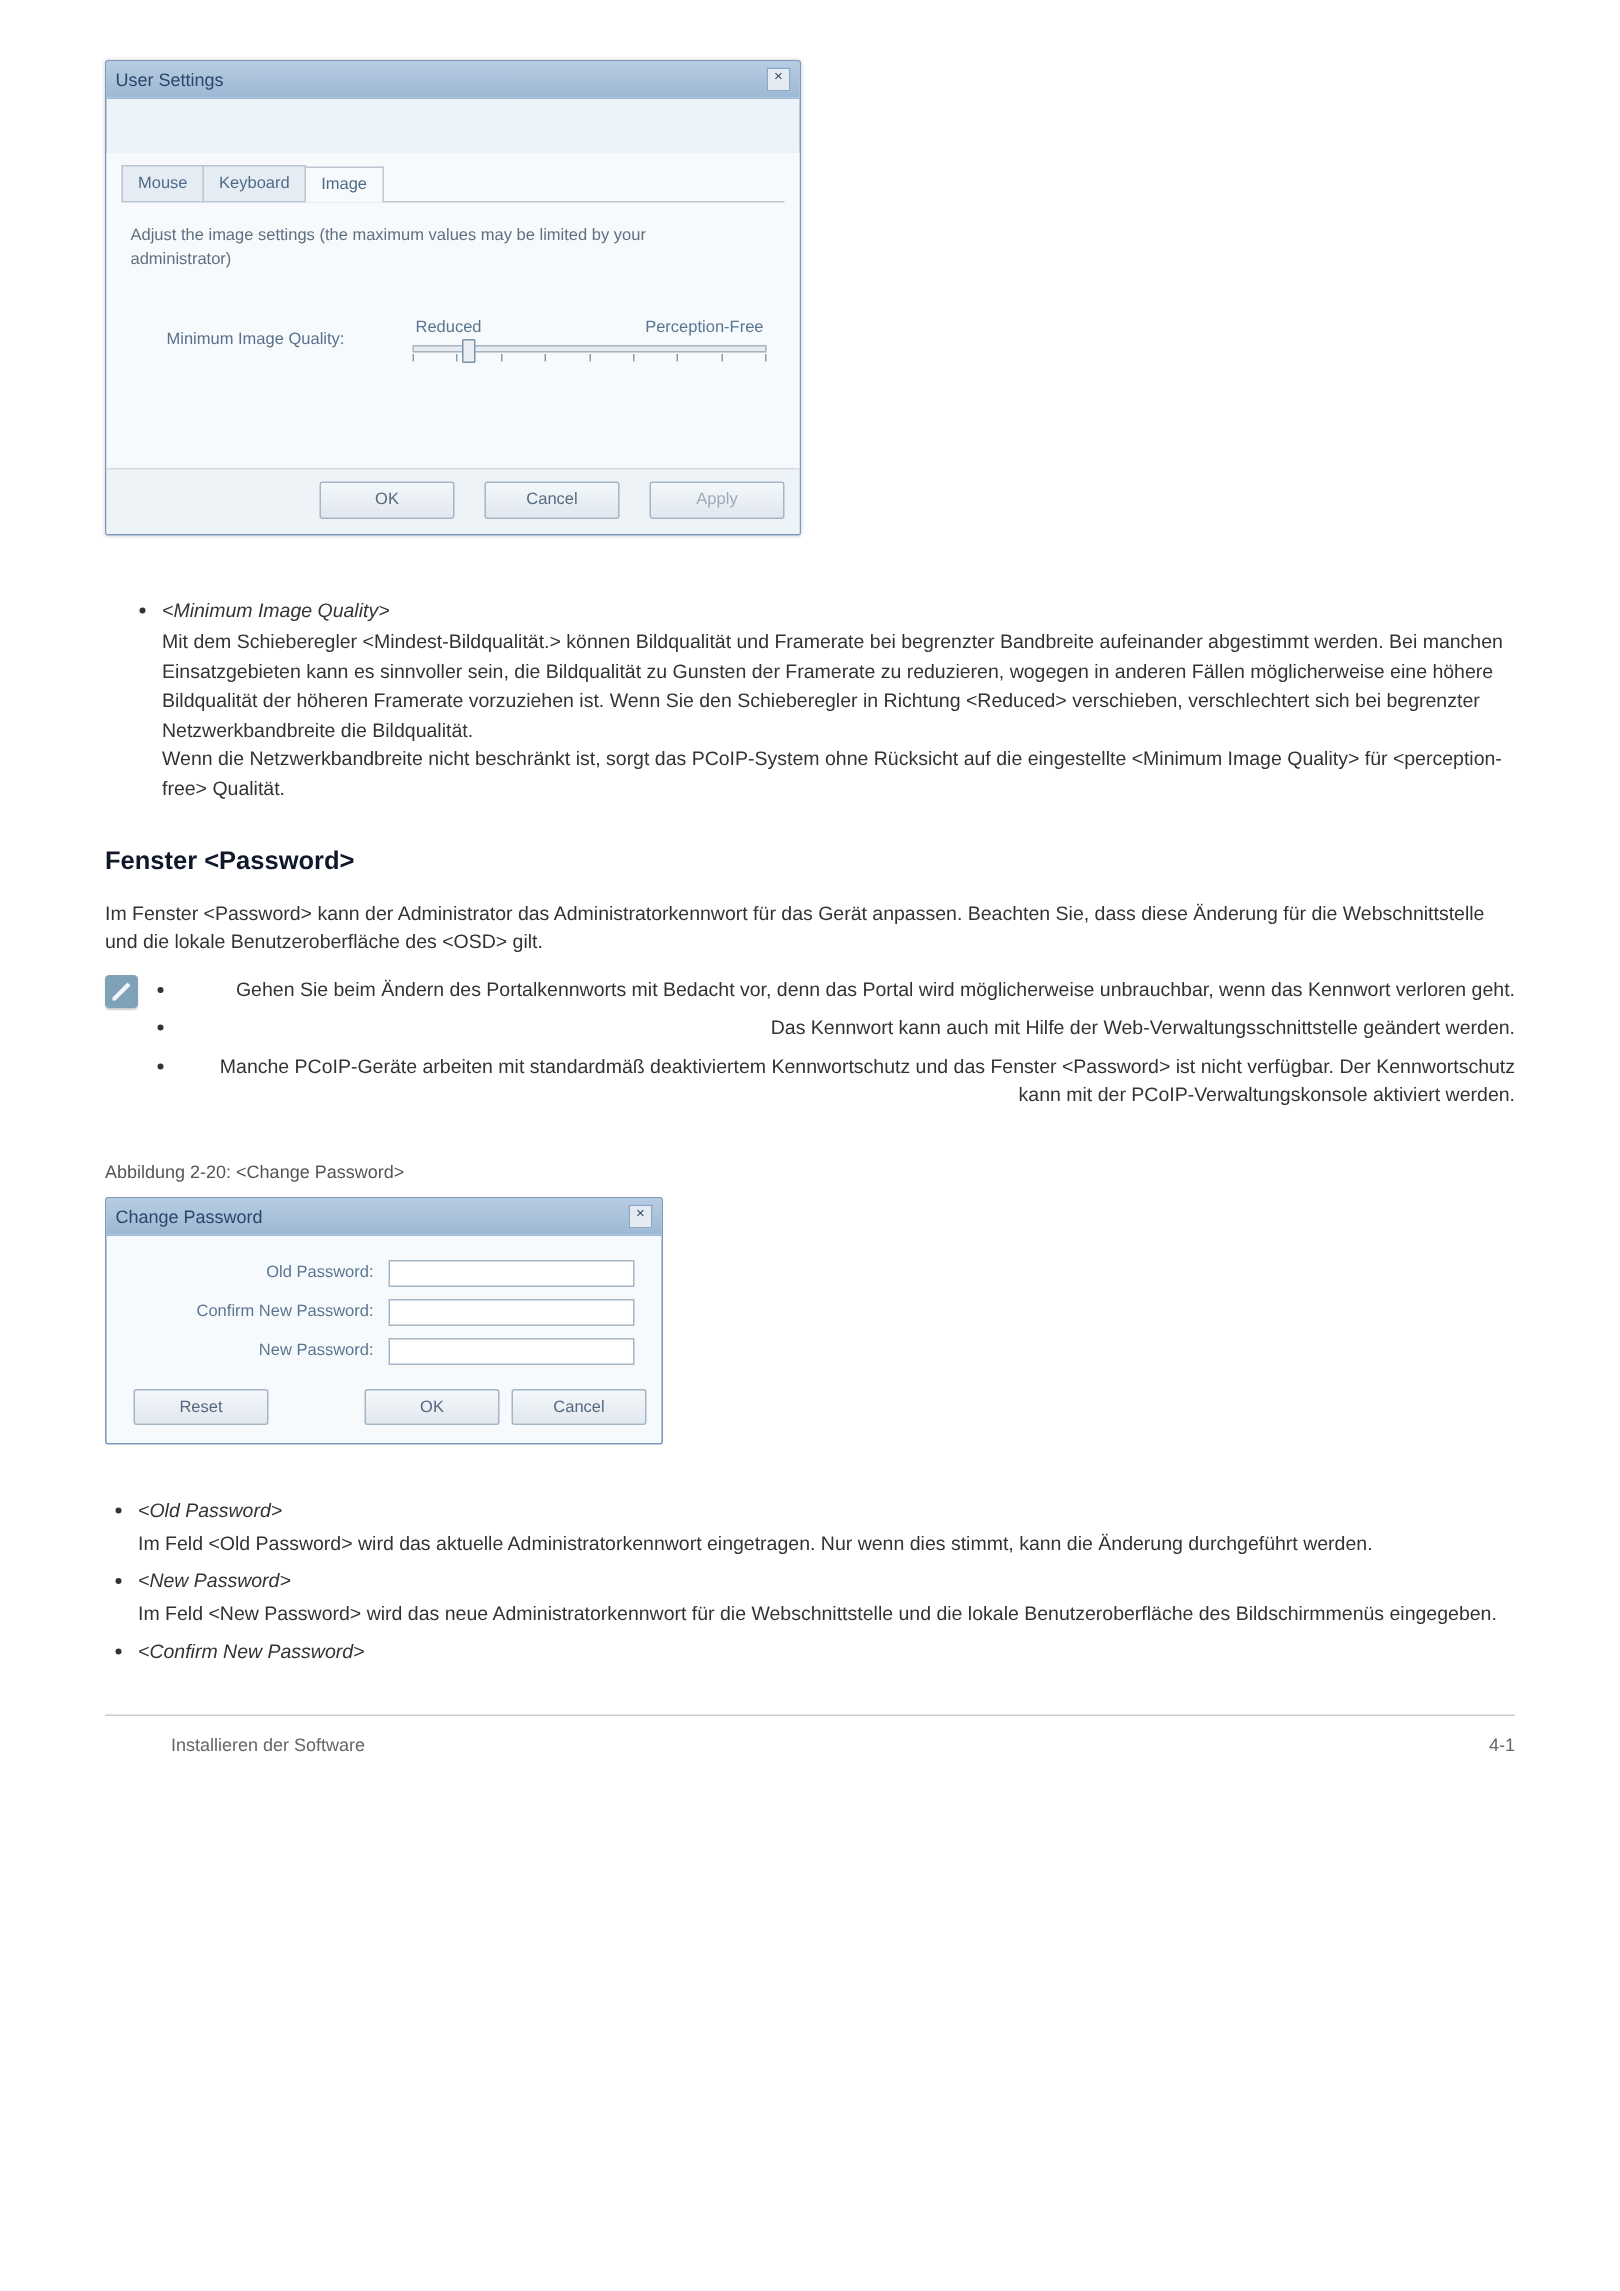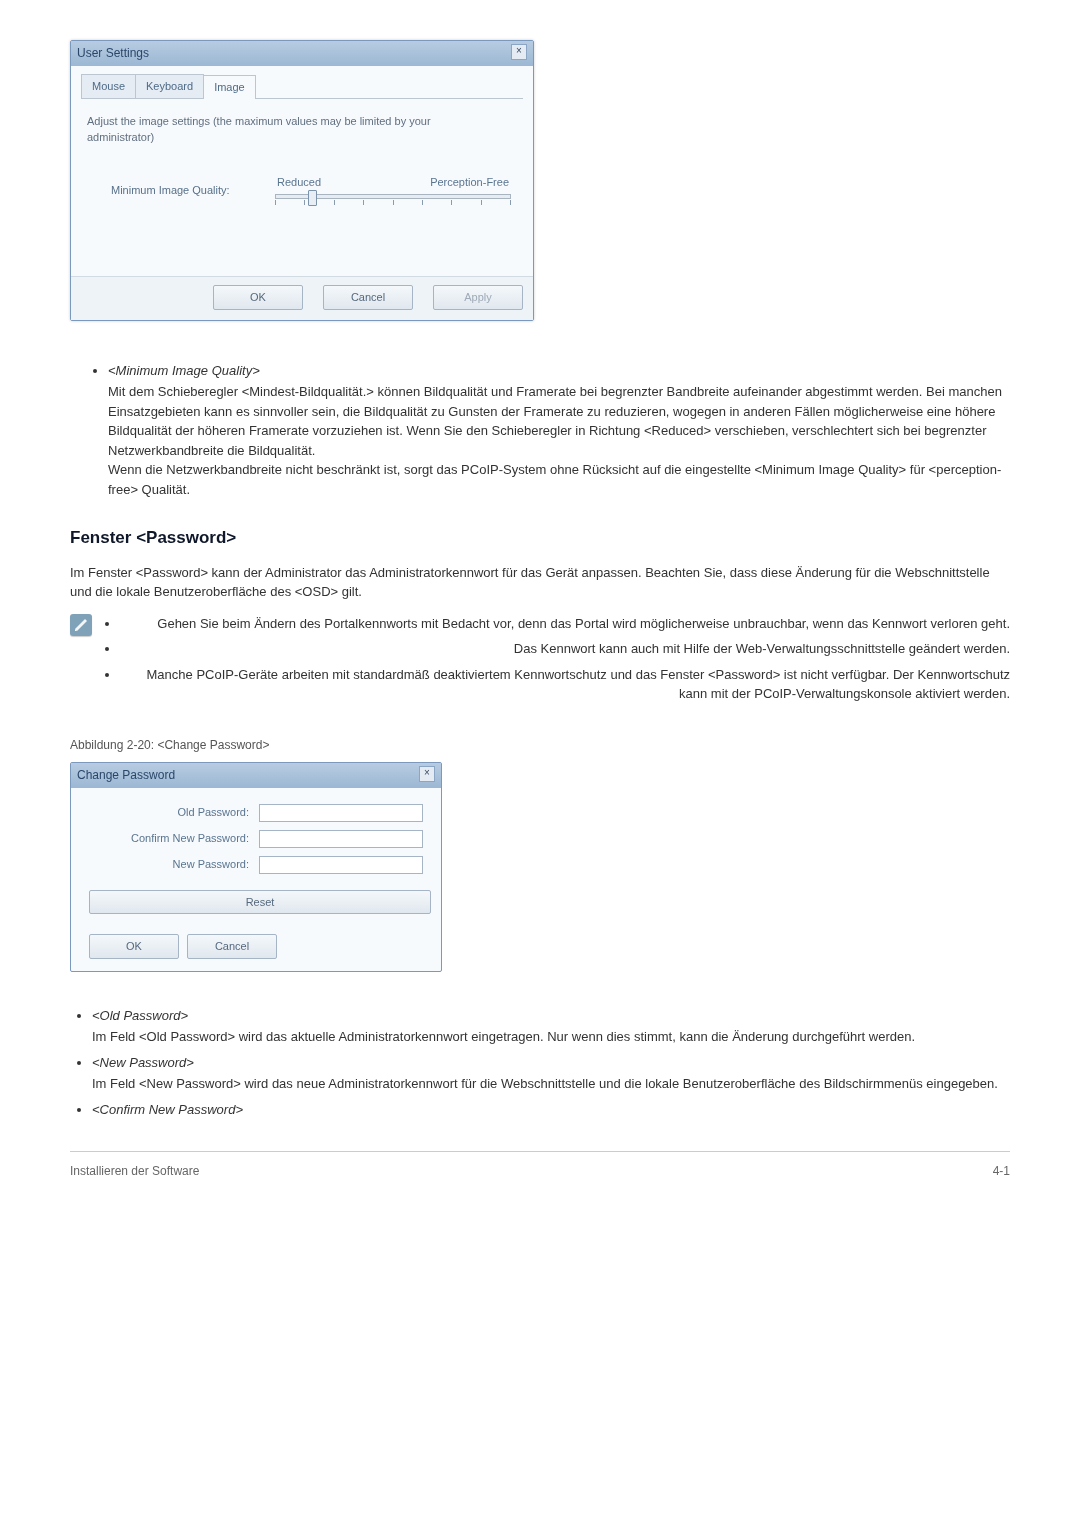--- a/index.html
+++ b/index.html
@@ -21,36 +21,38 @@
     width: 462px;
     margin-bottom: 40px;
   }
   .dialog-titlebar {
     background: linear-gradient(#b7cce1, #9db8d4);
     color: #2a476a;
     font-size: 12px;
     padding: 3px 6px;
     display: flex;
     justify-content: space-between;
+    align-items: center;
     border-bottom: 1px solid #9db8d4;
   }
   .close-x {
     background: #e4ebf3;
     border: 1px solid #8aa6c4;
     width: 14px;
     height: 14px;
     line-height: 12px;
     text-align: center;
     font-size: 10px;
     color: #394a60;
     cursor: pointer;
   }
   .dialog-body {
     padding: 8px 10px 10px 10px;
     background: #f7fafd;
+    margin-top: 36px;
   }
   .tabs {
     display: flex;
     border-bottom: 1px solid #bcc6d0;
     margin-bottom: 14px;
   }
   .tab {
     font-size: 11px;
     color: #4f6b88;
     padding: 3px 10px;
@@ -135,21 +137,20 @@
     gap: 20px;
     padding: 8px 10px 10px 10px;
     background: #eef3f8;
     border-top: 1px solid #d2dbe4;
   }
   .dlg2 .button-row {
     justify-content: space-between;
     background: transparent;
     border-top: none;
     padding: 8px 10px 12px 18px;
-    flex-direction: column;
   }
   .btn {
     min-width: 64px;
     text-align: center;
     font-size: 11px;
     color: #56697e;
     padding: 3px 12px;
     background: linear-gradient(#f4f8fb, #e0e7ee);
     border: 1px solid #a6b5c5;
     border-radius: 2px;
@@ -252,20 +253,21 @@
   hr.footer-rule {
     border: none;
     border-top: 1px solid #ccc;
     margin: 32px 0 10px 0;
   }
   .footer {
     display: flex;
     justify-content: space-between;
     font-size: 12px;
     color: #666;
+    margin-left: 44px;
   }
 </style>
 </head>
 <body>
 
 <div class="dialog">
   <div class="dialog-titlebar">
     <span>User Settings</span>
     <span class="close-x">×</span>
   </div>

